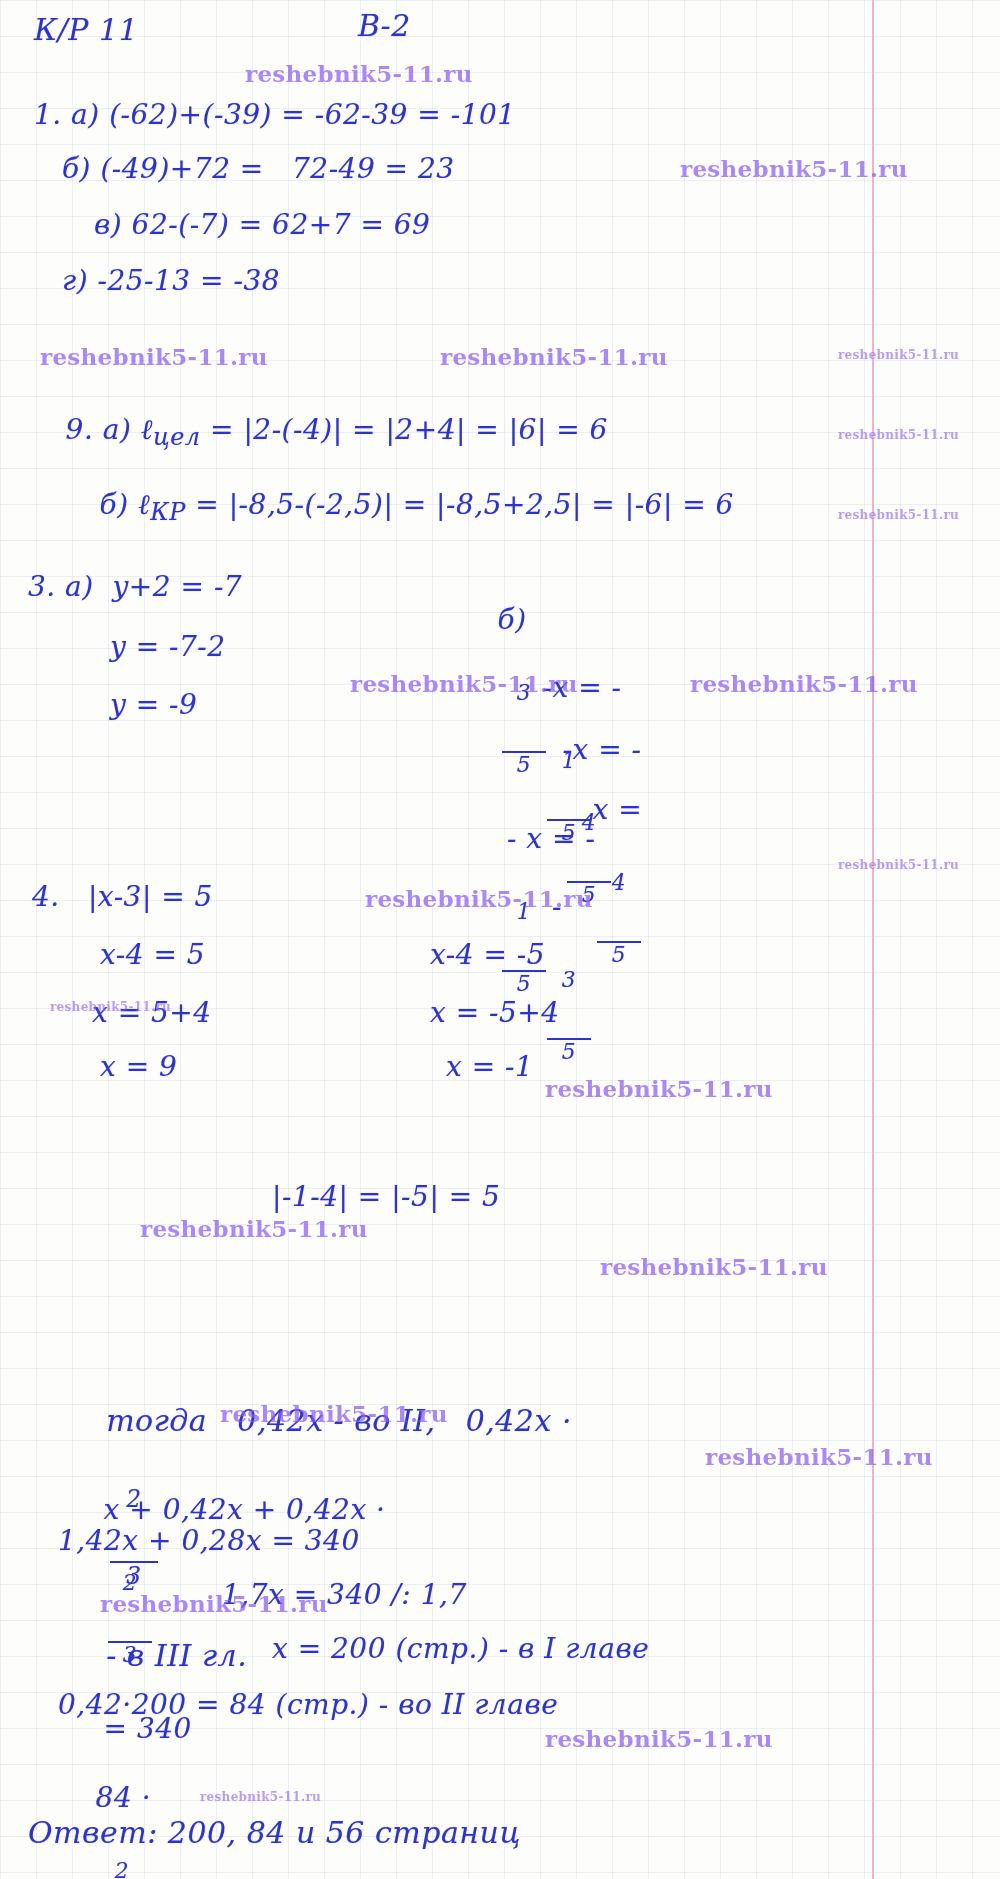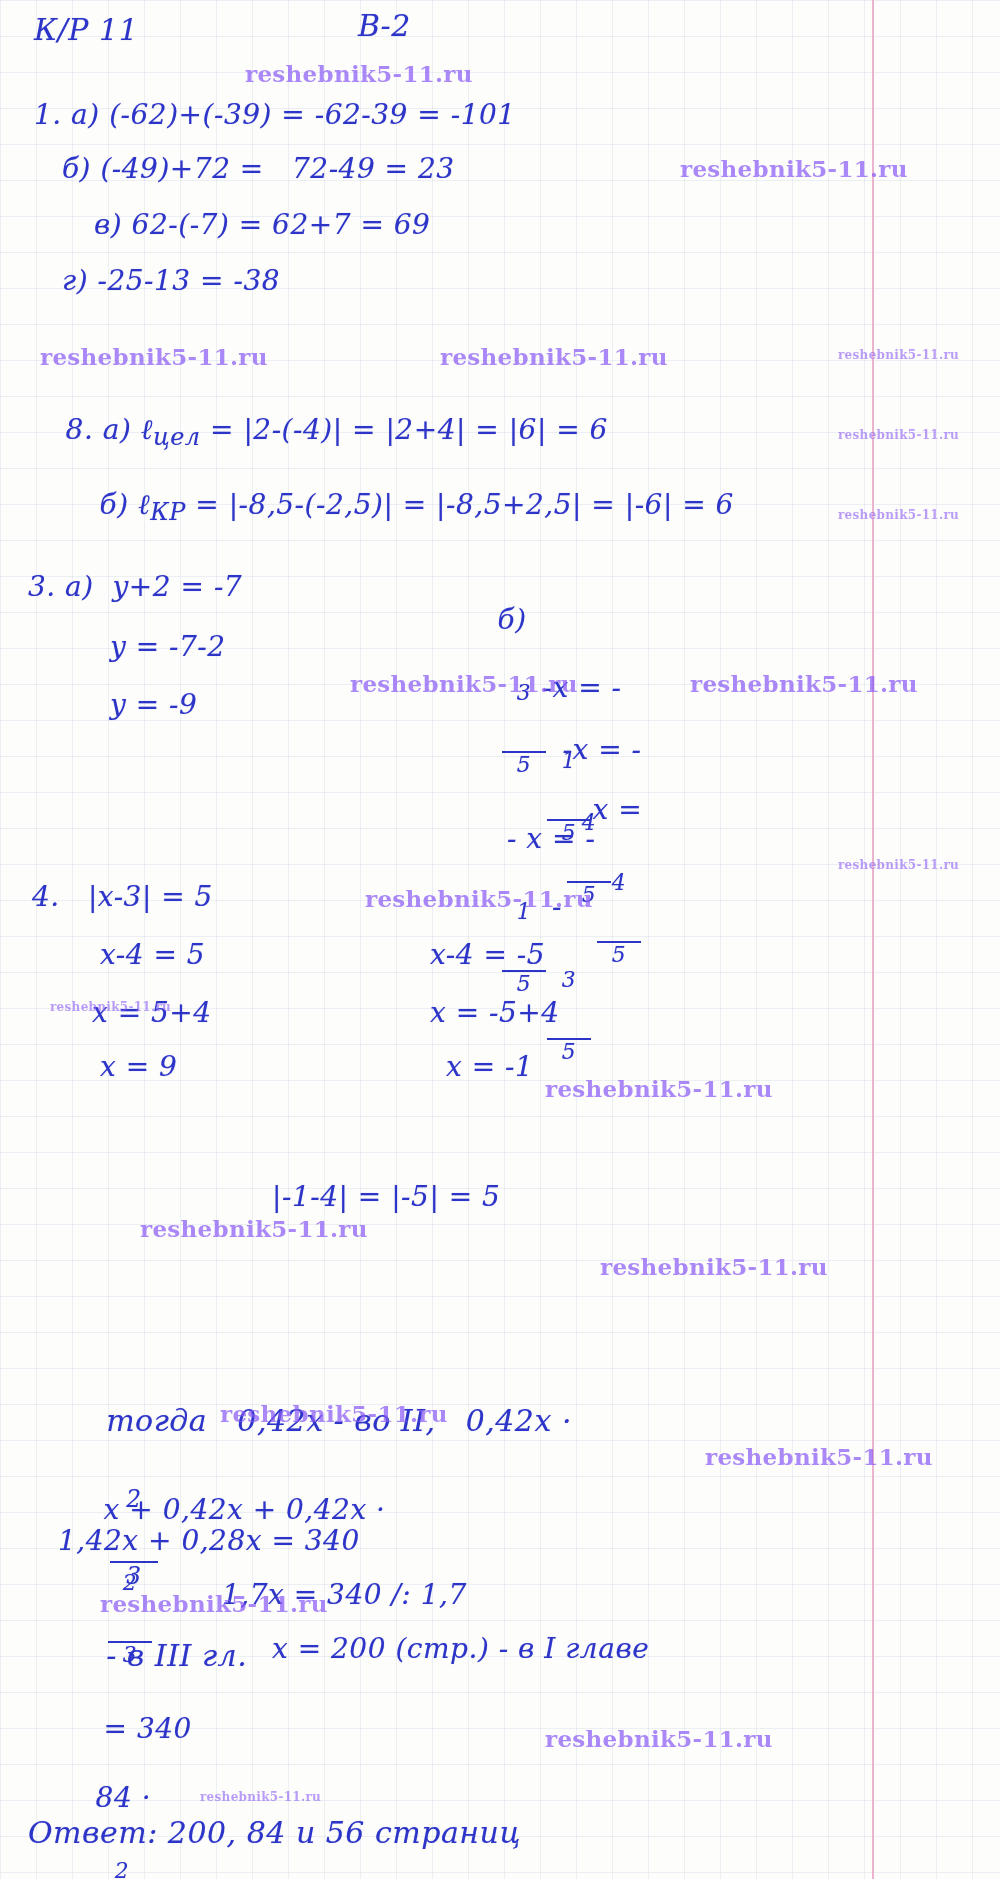--- a/index.html
+++ b/index.html
@@ -89,21 +89,21 @@
 
   <div class="hw s30" style="left:34px; top:12px;">К/Р 11</div>
   <div class="hw s30" style="left:358px; top:8px;">В-2</div>
 
   <div class="hw s28" style="left:34px; top:98px;">1. а) (-62)+(-39) = -62-39 = -101</div>
   <div class="hw s28" style="left:62px; top:152px;">б) (-49)+72 =   72-49 = 23</div>
   <div class="hw s28" style="left:62px; top:208px;margin-left:32px;">в) 62-(-7) = 62+7 = 69</div>
   <div class="hw s28" style="left:62px; top:264px;">г) -25-13 = -38</div>
 
   <div class="hw s28" style="left:28px; top:380px;">
-    <span>8. а) ℓ</span><span class="s24" style="vertical-align:-6px;">цел</span><span> = |2-(-4)| = |2+4| = |6| = 6</span>
+    <span>9. а) ℓ</span><span class="s24" style="vertical-align:-6px;">цел</span><span> = |2-(-4)| = |2+4| = |6| = 6</span>
   </div>
   <div class="hw s28" style="left:62px; top:455px;">
     <span>б) ℓ</span><span class="s24" style="vertical-align:-6px;">КР</span><span> = |-8,5-(-2,5)| = |-8,5+2,5| = |-6| = 6</span>
   </div>
 
   <div class="hw s28" style="left:28px; top:570px;">3. а)  y+2 = -7</div>
   <div class="hw s28" style="left:110px; top:630px;">y = -7-2</div>
   <div class="hw s28" style="left:110px; top:688px;">y = -9</div>
 
   <div class="hw s28" style="left:460px; top:570px;">
@@ -174,20 +174,21 @@
     <span class="frac">
       <span class="num">2</span>
       <span class="den">3</span>
     </span>
     <span>= 340</span>
   </div>
 
   <div class="hw s28" style="left:58px; top:1524px;">1,42x + 0,28x = 340</div>
   <div class="hw s28" style="left:222px; top:1578px;">1,7x = 340 /: 1,7</div>
   <div class="hw s28" style="left:272px; top:1632px;">x = 200 (стр.) - в I главе</div>
+  <div class="hw s28" style="left:58px; top:1688px;">0,42·200 = 84 (стр.) - во II главе</div>
 
   <div class="hw s28" style="left:58px; top:1748px;">
     <span>84 ·</span>
     <span class="frac">
       <span class="num">2</span>
       
     </span>
     
   </div>
 

